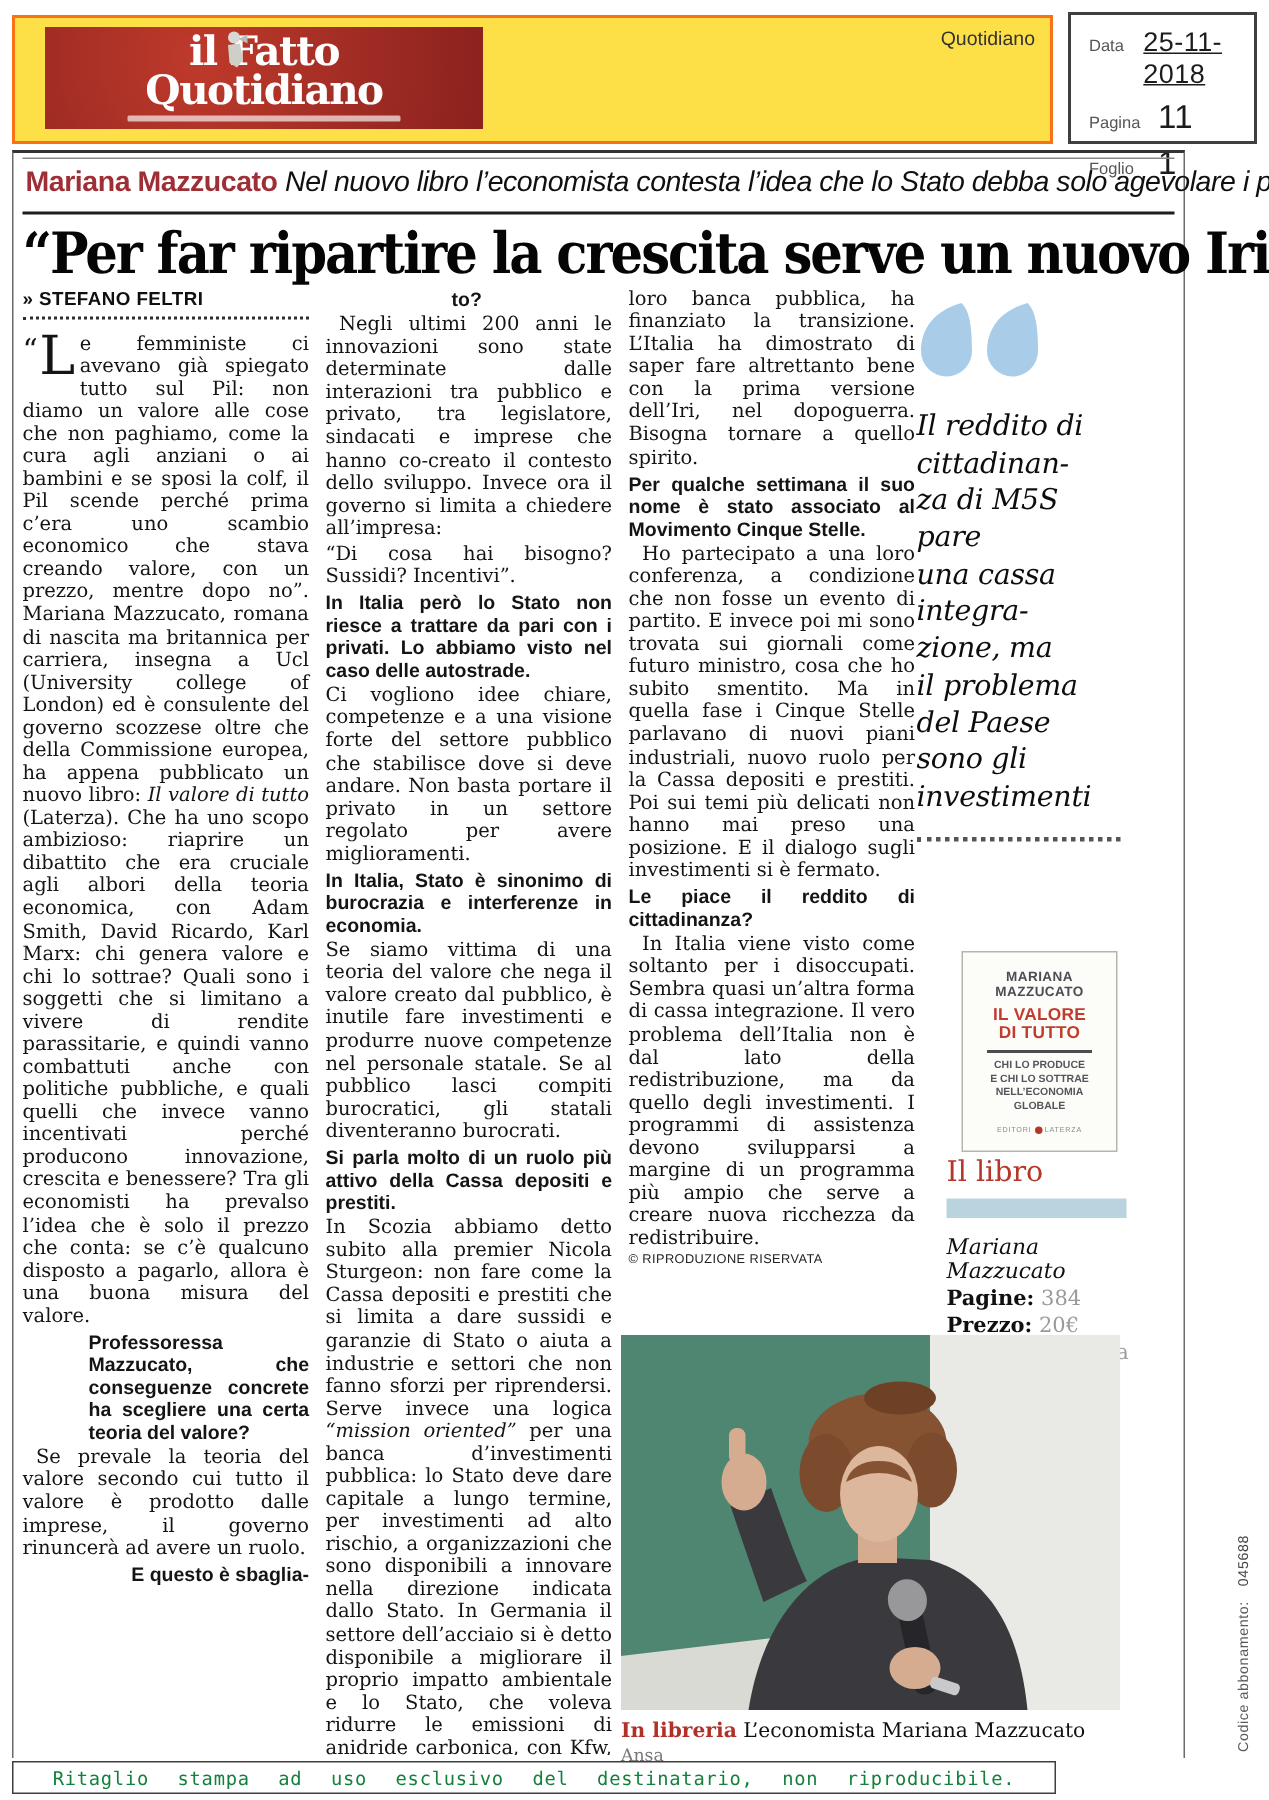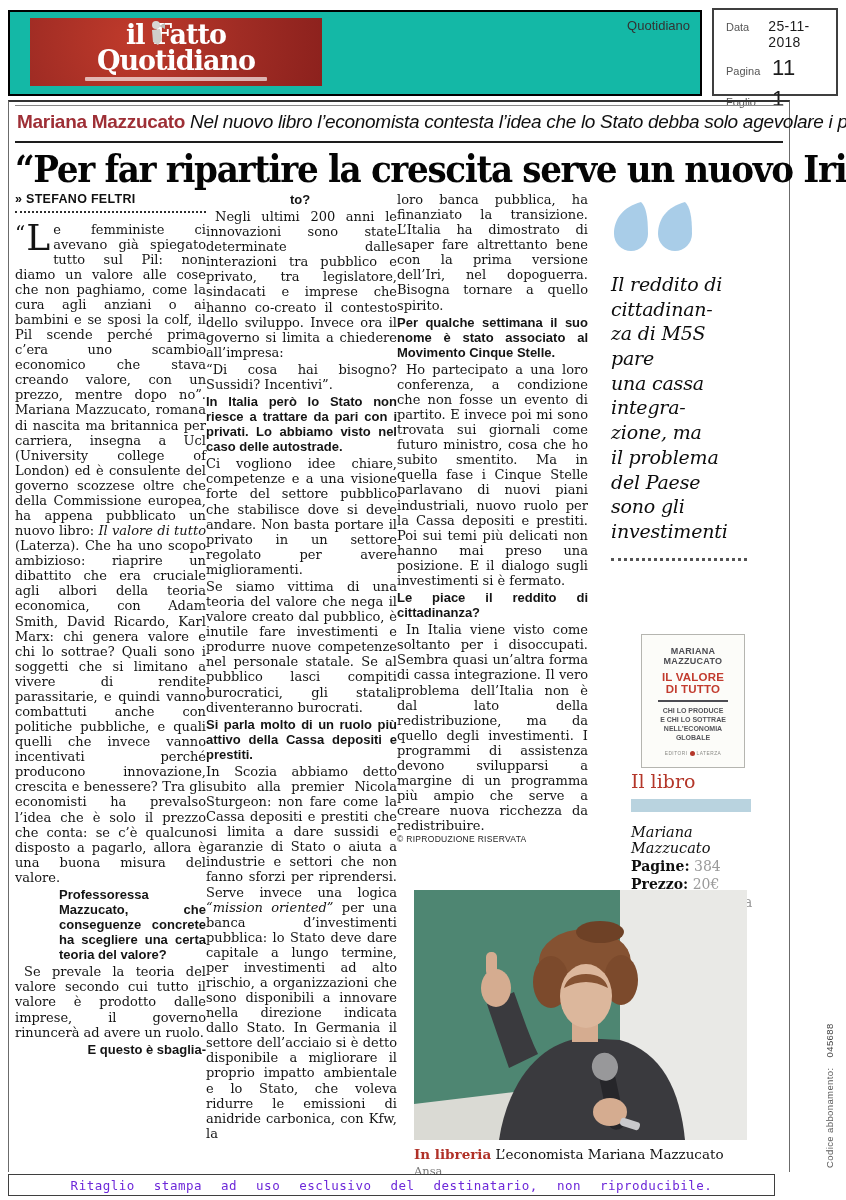--- a/index.html
+++ b/index.html
@@ -3,46 +3,46 @@
 <meta charset="utf-8">
 <style>
   :root{
     --brand-red:#9e2f36; --logo-red:#a02c24; --quote-blue:#a9cde8;
     --libro-red:#b4372a; --bar-blue:#b9d3df; --value-gray:#9a9a9a;
   }
   html,body{margin:0;padding:0;background:#fff;}
   .page{position:relative;width:846px;height:1200px;background:#fff;overflow:hidden;
         font-family:"DejaVu Serif",serif;color:#111;}
   
-  .hdr-left{position:absolute;left:8px;top:10px;width:690px;height:82px;border:2px solid #000000;background:#14b8a6;}
+  .hdr-left{position:absolute;left:8px;top:10px;width:690px;height:82px;border:2px solid #f97316;background:#fde047;}
   .logo{position:absolute;left:20px;top:6px;width:292px;height:68px;
         background:radial-gradient(circle at 35% 30%, #bf3a2b 0%, var(--logo-red) 55%, #8c211d 100%);
         color:#fff;text-align:center;overflow:hidden;}
   .logo-l1{font-family:"DejaVu Serif",serif;font-weight:700;font-size:27px;line-height:1.0;margin-top:3px;letter-spacing:-1px;}
   .logo-l2{font-family:"DejaVu Serif",serif;font-weight:700;font-size:27px;line-height:0.95;letter-spacing:-1px;}
   .logo-tag{height:4px;width:62%;margin:3px auto 0;background:rgba(255,255,255,.65);border-radius:1px;}
   .logo-mascot{position:absolute;left:118px;top:2px;}
   .pub-label{position:absolute;right:10px;top:6px;font-family:"Liberation Sans",sans-serif;font-size:13px;color:#333;}
   .hdr-right{position:absolute;left:712px;top:8px;width:126px;height:88px;border:2px solid #3f3f3f;background:#fff;
              padding:8px 0 12px 12px;box-sizing:border-box;font-family:"Liberation Sans",sans-serif;}
   .meta-row{display:flex;align-items:baseline;margin-bottom:5px;}
   .meta-label{width:46px;font-size:11px;color:#555;}
   .meta-value{font-size:22px;color:#1c1c1c;letter-spacing:0.3px;}
-  .meta-row:first-child .meta-value{font-size:14px;}
+  .meta-row:first-child .meta-value{font-size:18px;text-decoration:underline;}
   
   .frame{position:absolute;left:8px;top:100px;width:782px;height:1072px;
          border-left:1px solid #6b6b6b;border-right:1px solid #6b6b6b;border-top:2px solid #333;box-sizing:border-box;}
   .kicker{margin:3px 6px 0;border-top:1px solid #888;border-bottom:2px solid #1d1d1d;
           padding:5px 2px 8px;font-family:"Liberation Sans",sans-serif;font-size:19px;letter-spacing:-0.3px;white-space:nowrap;}
   .kicker-name{font-weight:700;color:var(--brand-red);}
   .kicker-rest{font-style:italic;color:#101010;}
   .headline{margin:6px 6px 0;font-family:"DejaVu Serif",serif;font-weight:700;font-size:38px;
             letter-spacing:-1.5px;line-height:1.05;white-space:nowrap;transform:scaleX(0.90);transform-origin:left top;color:#050505;}
   
-  .cols{position:absolute;left:6px;top:90px;width:596px;height:978px;display:flex;overflow:hidden;}
+  .cols{position:absolute;left:6px;top:90px;width:596px;height:978px;display:flex;gap:11px;overflow:hidden;}
   .col{width:191px;font-size:13px;line-height:1.16;text-align:justify;color:#141414;}
   .byline{font-family:"Liberation Sans",sans-serif;font-weight:700;font-size:12.5px;letter-spacing:0.3px;
           padding-bottom:4px;border-bottom:2px dotted #2e2e2e;margin-bottom:9px;color:#101010;}
   .col p{margin:0 0 2px;}
   .col p.ind{text-indent:9px;}
   .openq{float:left;font-size:20px;line-height:1;padding:1px 1px 0 0;}
   .dropcap{float:left;font-size:36px;line-height:0.8;padding:2px 3px 0 0;}
   .it{font-style:italic;}
   .q{font-family:"Liberation Sans",sans-serif;font-weight:700;font-size:13px;line-height:1.16;margin:3px 0 2px;}
   .q-indent{padding-left:44px;}
@@ -70,23 +70,23 @@
   .illibro-author{font-style:italic;font-size:14.5px;margin-top:2px;color:#101010;}
   .illibro-row{font-size:14px;margin-top:2px;}
   .illibro-label{font-weight:700;color:#101010;}
   .illibro-value{color:var(--value-gray);}
   
   .photo{position:absolute;left:405px;top:788px;width:333px;height:250px;overflow:hidden;}
   .caption{position:absolute;left:405px;top:1044px;width:340px;font-size:13.5px;color:#101010;}
   .caption-tag{font-weight:700;color:#b03128;}
   .caption-credit{color:#767676;font-size:11.5px;}
   
-  .footer{position:absolute;left:8px;top:1174px;width:767px;height:22px;border:1px solid #3f3f3f;box-sizing:border-box;
+  .footer{position:absolute;left:8px;top:1174px;width:696px;height:22px;border:1px solid #3f3f3f;box-sizing:border-box;
           display:flex;align-items:center;justify-content:center;font-family:"DejaVu Sans Mono",monospace;
-          font-size:12.5px;color:#6d28d9;word-spacing:11px;letter-spacing:0.5px;}
+          font-size:12.5px;color:#15803d;word-spacing:11px;letter-spacing:0.5px;}
   .side-code{position:absolute;left:824px;top:1168px;transform:rotate(-90deg);transform-origin:left top;
              white-space:nowrap;font-family:"Liberation Sans",sans-serif;font-size:9.5px;color:#5a5a5a;letter-spacing:0.4px;}
   .side-code .num{margin-left:10px;color:#444;}
 </style>
 </head>
 <body>
 
 <div class="page">
 
   <div class="hdr-left">
@@ -135,20 +135,21 @@
         <p class="ind">Se prevale la teoria del valore secondo cui tutto il valore è prodotto dalle imprese, il governo rinuncerà ad avere un ruolo.</p>
         <p class="q q-right">E questo è sbaglia-</p>
       </div>
 
       <div class="col">
         <p class="q q-lead">to?</p>
         <p class="ind">Negli ultimi 200 anni le innovazioni sono state determinate dalle interazioni tra pubblico e privato, tra legislatore, sindacati e imprese che hanno co-creato il contesto dello sviluppo. Invece ora il governo si limita a chiedere all’impresa:</p>
         <p>“Di cosa hai bisogno? Sussidi? Incentivi”.</p>
         <p class="q">In Italia però lo Stato non riesce a trattare da pari con i privati. Lo abbiamo visto nel caso delle autostrade.</p>
         <p>Ci vogliono idee chiare, competenze e a una visione forte del settore pubblico che stabilisce dove si deve andare. Non basta portare il privato in un settore regolato per avere miglioramenti.</p>
+        <p class="q">In Italia, Stato è sinonimo di burocrazia e interferenze in economia.</p>
         <p>Se siamo vittima di una teoria del valore che nega il valore creato dal pubblico, è inutile fare investimenti e produrre nuove competenze nel personale statale. Se al pubblico lasci compiti burocratici, gli statali diventeranno burocrati.</p>
         <p class="q">Si parla molto di un ruolo più attivo della Cassa depositi e prestiti.</p>
         <p><span>In Scozia abbiamo detto subito alla premier Nicola Sturgeon: non fare come la Cassa depositi e prestiti che si limita a dare sussidi e garanzie di Stato o aiuta a industrie e settori che non fanno sforzi per riprendersi. Serve invece una logica </span><span class="it">“mission oriented”</span><span> per una banca d’investimenti pubblica: lo Stato deve dare capitale a lungo termine, per investimenti ad alto rischio, a organizzazioni che sono disponibili a innovare nella direzione indicata dallo Stato. In Germania il settore dell’acciaio si è detto disponibile a migliorare il proprio impatto ambientale e lo Stato, che voleva ridurre le emissioni di anidride carbonica, con Kfw, la</span></p>
       </div>
 
       <div class="col">
         <p>loro banca pubblica, ha finanziato la transizione. L’Italia ha dimostrato di saper fare altrettanto bene con la prima versione dell’Iri, nel dopoguerra. Bisogna tornare a quello spirito.</p>
         <p class="q">Per qualche settimana il suo nome è stato associato al Movimento Cinque Stelle.</p>
         <p class="ind">Ho partecipato a una loro conferenza, a condizione che non fosse un evento di partito. E invece poi mi sono trovata sui giornali come futuro ministro, cosa che ho subito smentito. Ma in quella fase i Cinque Stelle parlavano di nuovi piani industriali, nuovo ruolo per la Cassa depositi e prestiti. Poi sui temi più delicati non hanno mai preso una posizione. E il dialogo sugli investimenti si è fermato.</p>
         <p class="q">Le piace il reddito di cittadinanza?</p>

